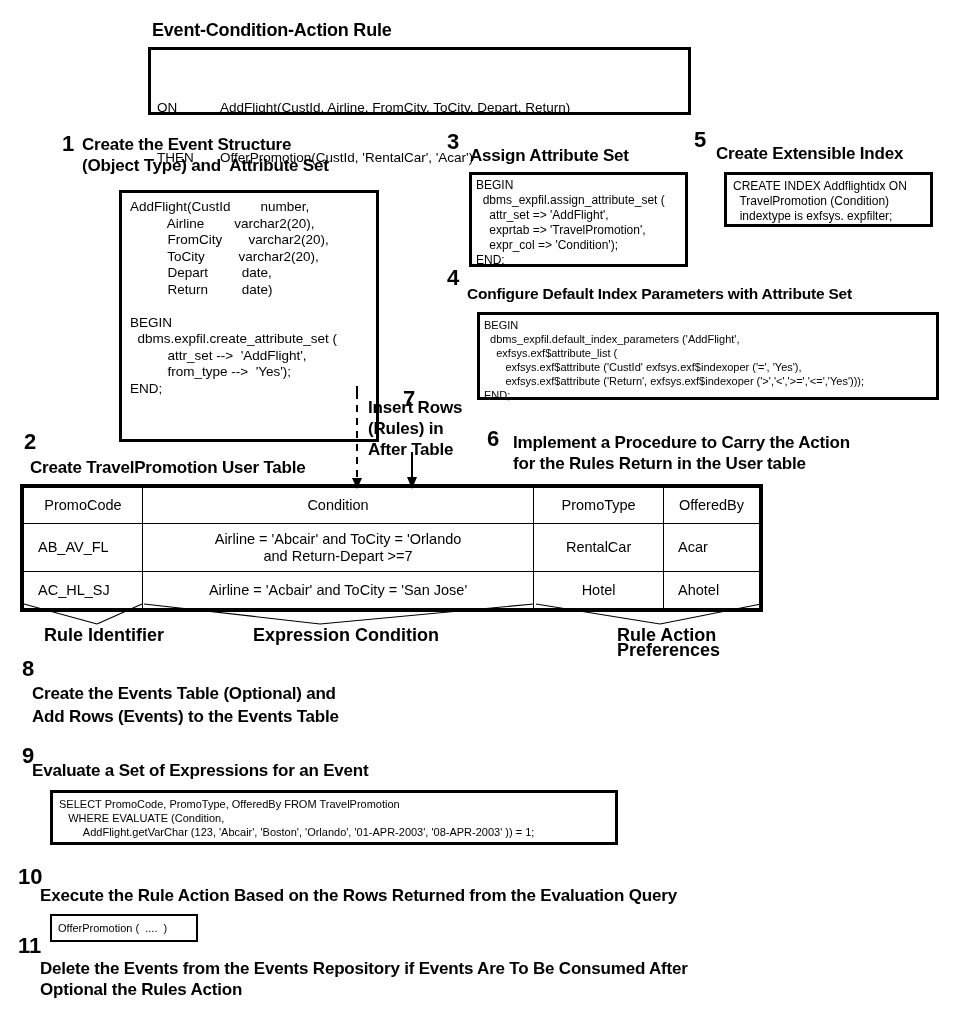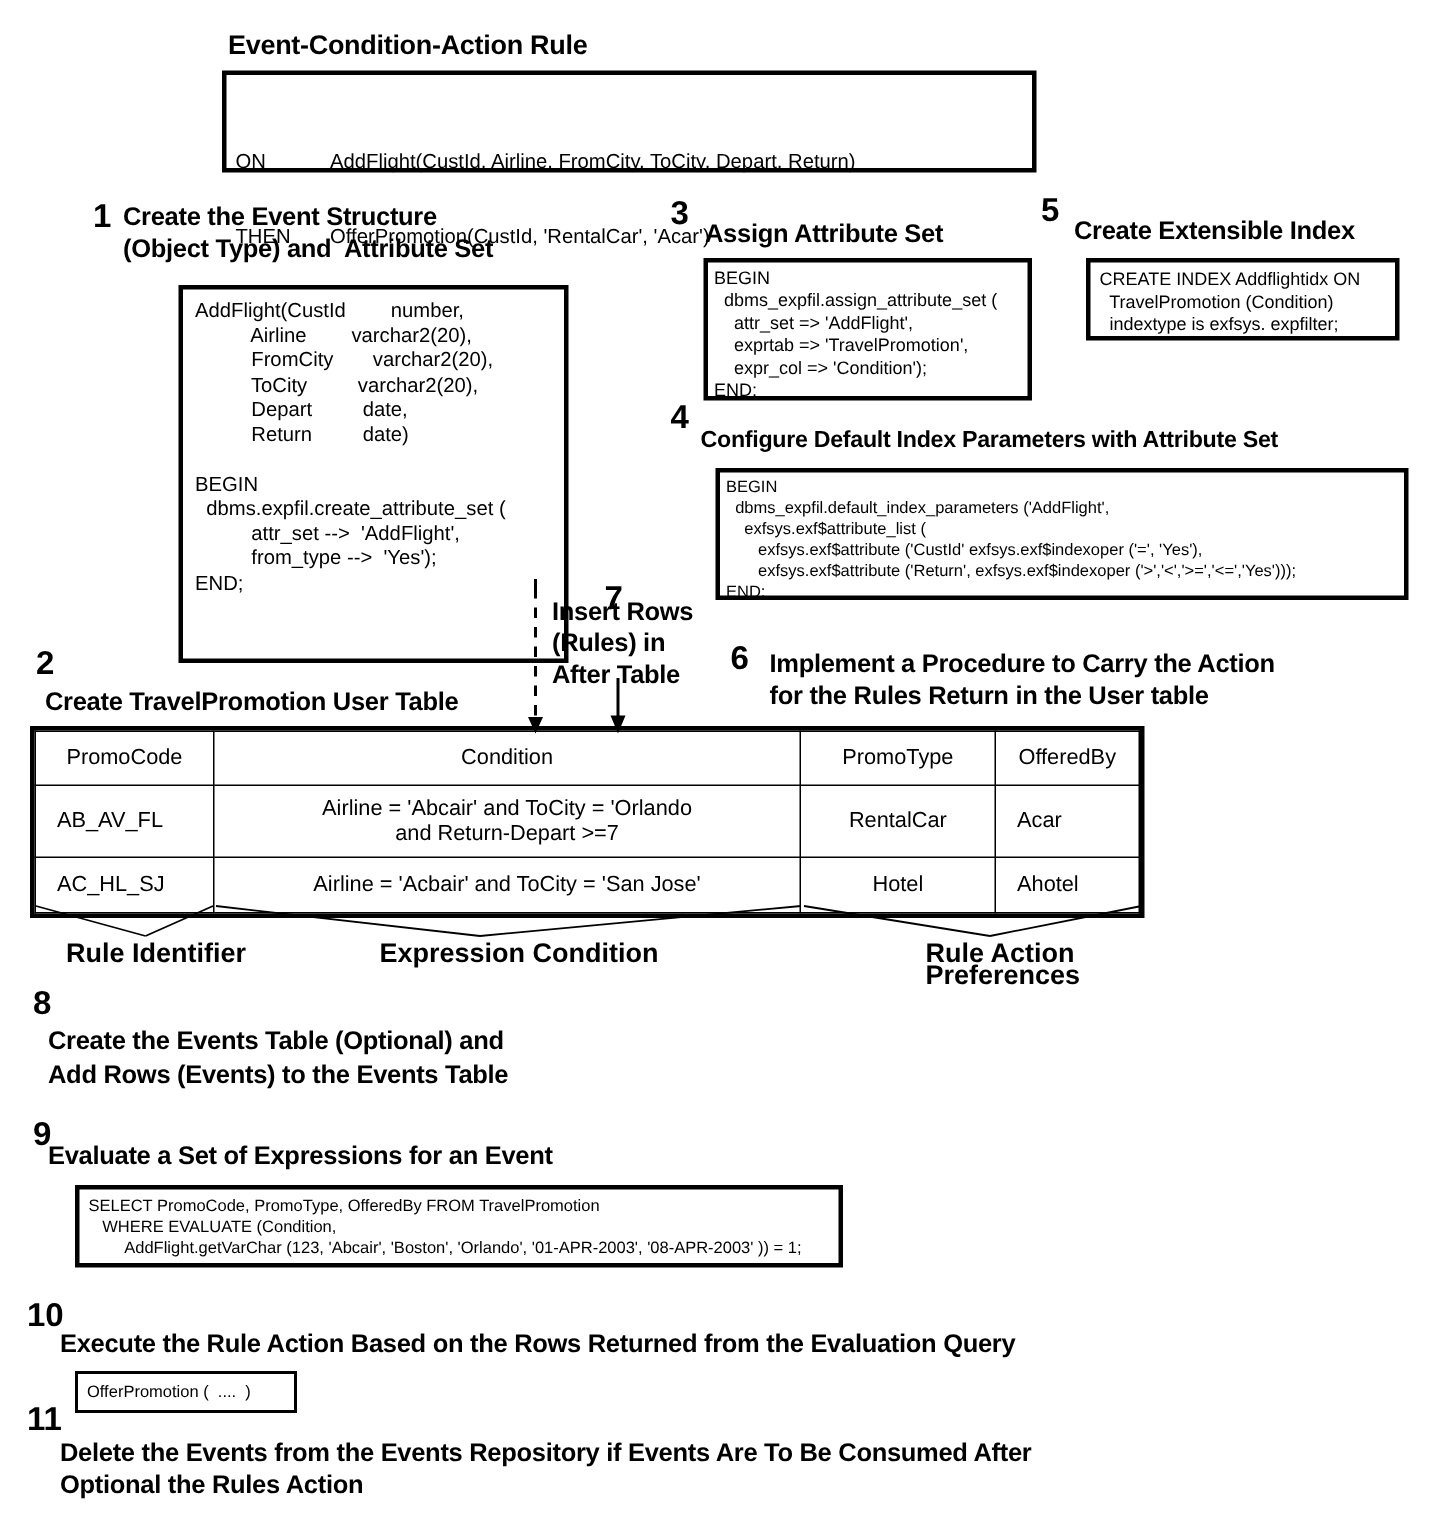--- a/index.html
+++ b/index.html
@@ -206,21 +206,21 @@
 <div class="abs hd-xs" style="left:617px; top:628px;">Rule Action</div>
 <div class="abs hd-xs" style="left:617px; top:643px;">Preferences</div>
 
 <div class="abs stepnum" style="left:22px; top:658px;">8</div>
 <div class="abs hd" style="left:32px; top:684px;">Create the Events Table (Optional) and</div>
 <div class="abs hd" style="left:32px; top:707px;">Add Rows (Events) to the Events Table</div>
 
 <div class="abs stepnum" style="left:22px; top:745px;">9</div>
 <div class="abs hd" style="left:32px; top:761px;">Evaluate a Set of Expressions for an Event</div>
 
-<div class="abs box" style="left:50px; top:790px; width:512px; height:55px;">
+<div class="abs box" style="left:50px; top:790px; width:568px; height:55px;">
   <div class="abs code-xs" style="left:6px; top:4px;">SELECT PromoCode, PromoType, OfferedBy FROM TravelPromotion
    WHERE EVALUATE (Condition,
         AddFlight.getVarChar (123, 'Abcair', 'Boston', 'Orlando', '01-APR-2003', '08-APR-2003' )) = 1;</div>
 </div>
 
 <div class="abs stepnum" style="left:18px; top:866px;">10</div>
 <div class="abs hd" style="left:40px; top:886px;">Execute the Rule Action Based on the Rows Returned from the Evaluation Query</div>
 
 <div class="abs box box-thin" style="left:50px; top:914px; width:148px; height:28px;">
   <div class="abs code-xs" style="left:6px; top:5px;">OfferPromotion (  ....  )</div>

